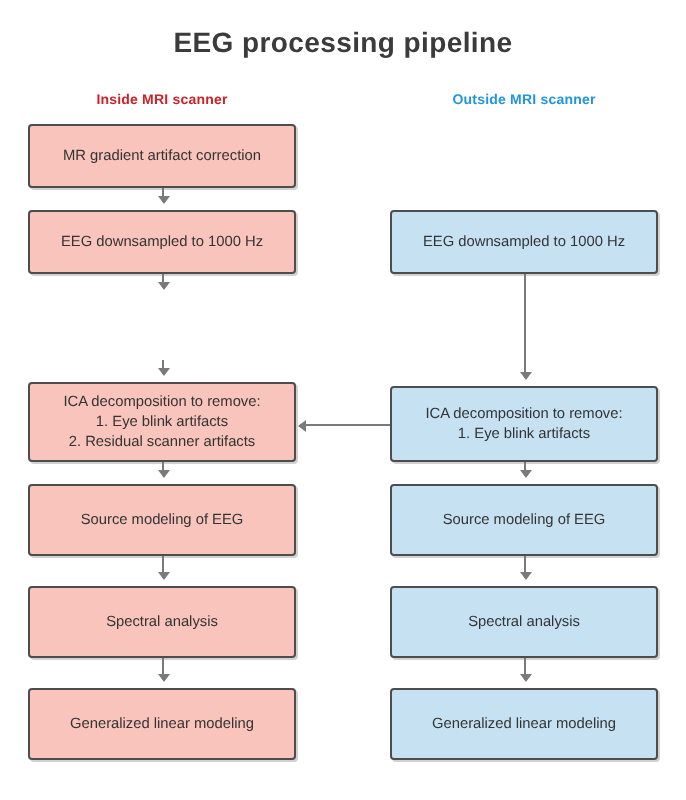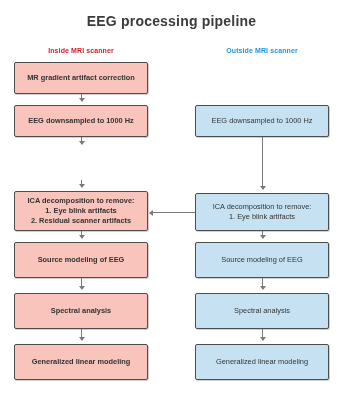--- a/index.html
+++ b/index.html
@@ -65,21 +65,21 @@
     font-size: 7.4px;
     line-height: 10px;
     color: #333333;
     padding: 2px 4px;
     box-shadow: 1px 1px 0 rgba(0,0,0,0.18);
   }
   .node .node-text {
     display: block;
     white-space: pre-line;
   }
-  .node.pink  { background: #f8c4bc; font-weight: bold; }
+  .node.pink  { background: #f8c4bc; }
   .node.blue  { background: #c6e2f2; }
 
   .col-left  { left: 14px;  width: 134px; }
   .col-right { left: 195px; width: 134px; }
 
   
   .arrow-v {
     position: absolute;
     width: 1px;
     background: #7a7a7a;

